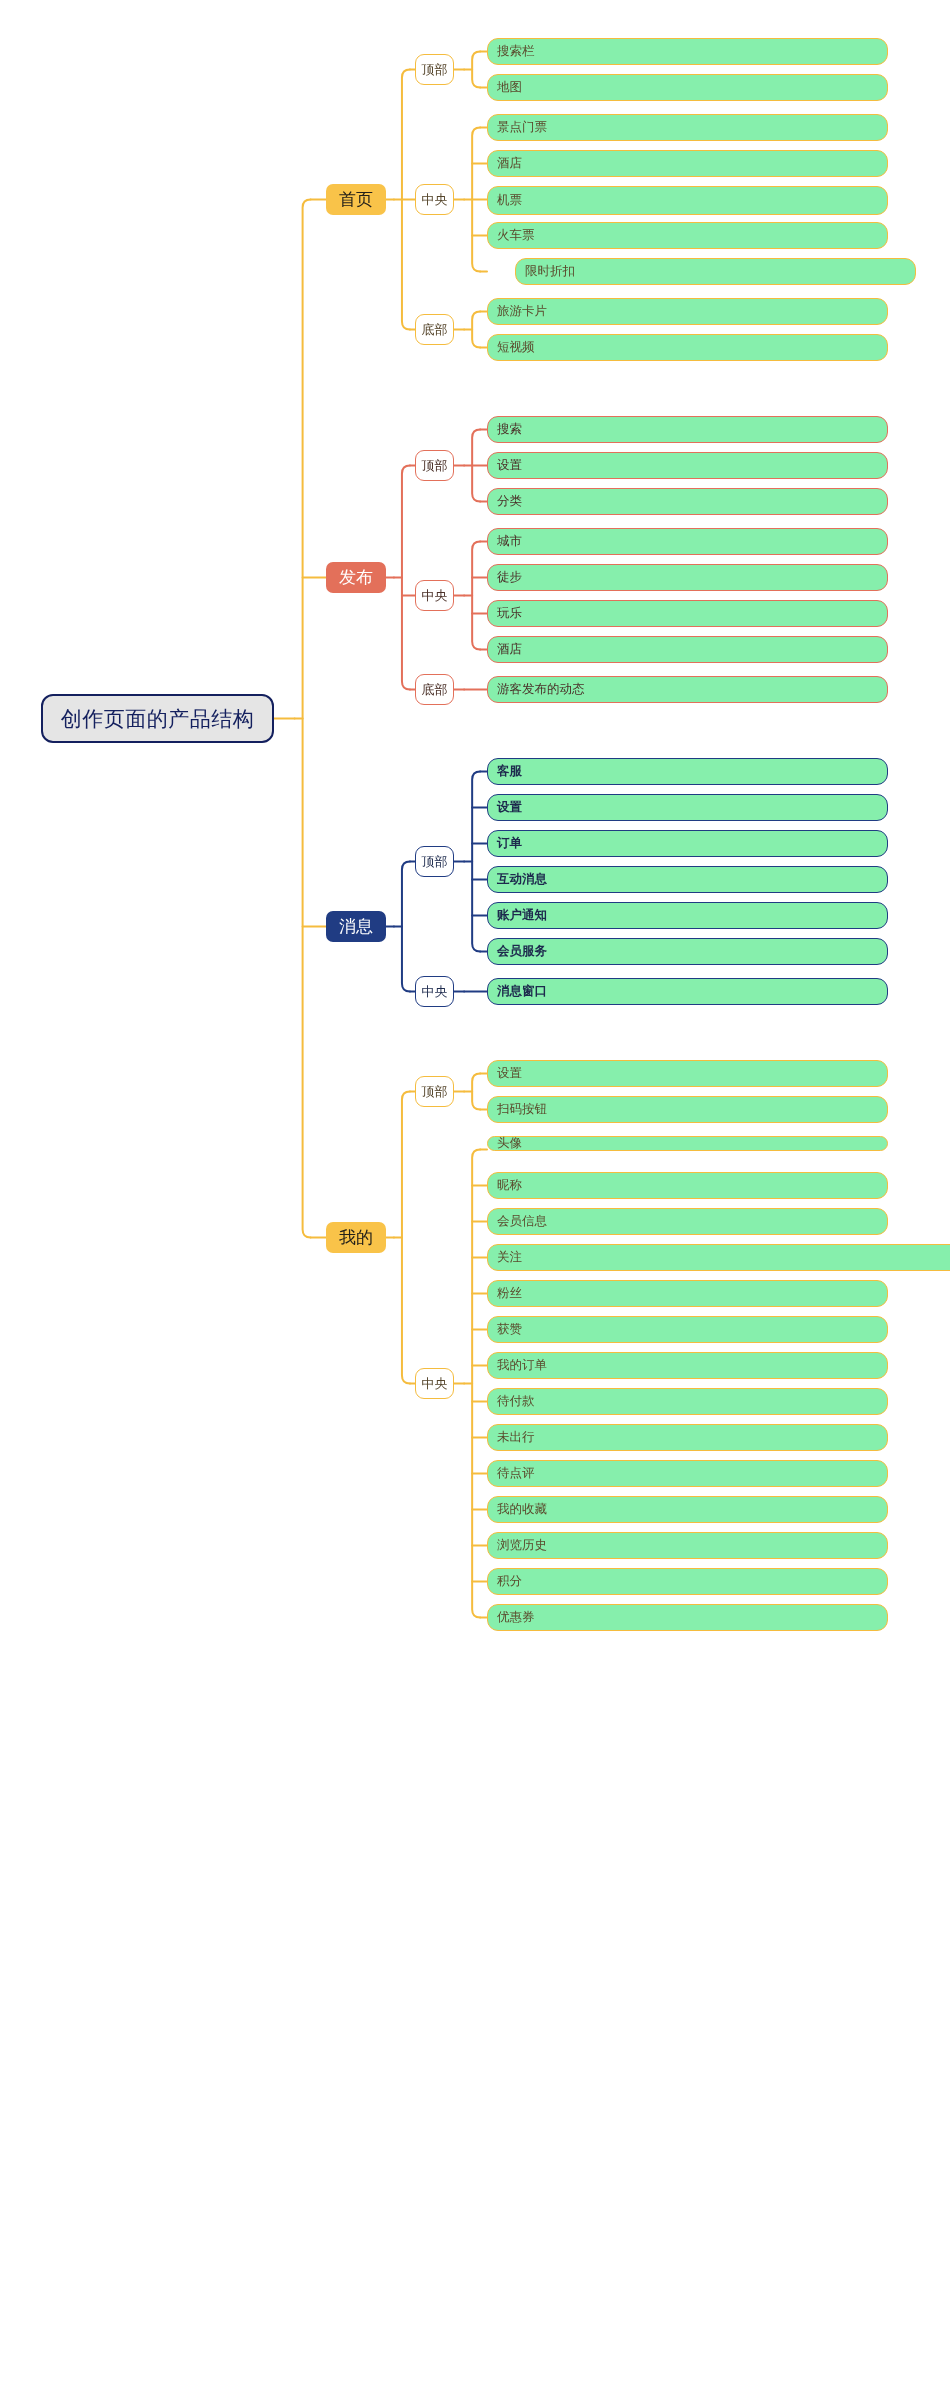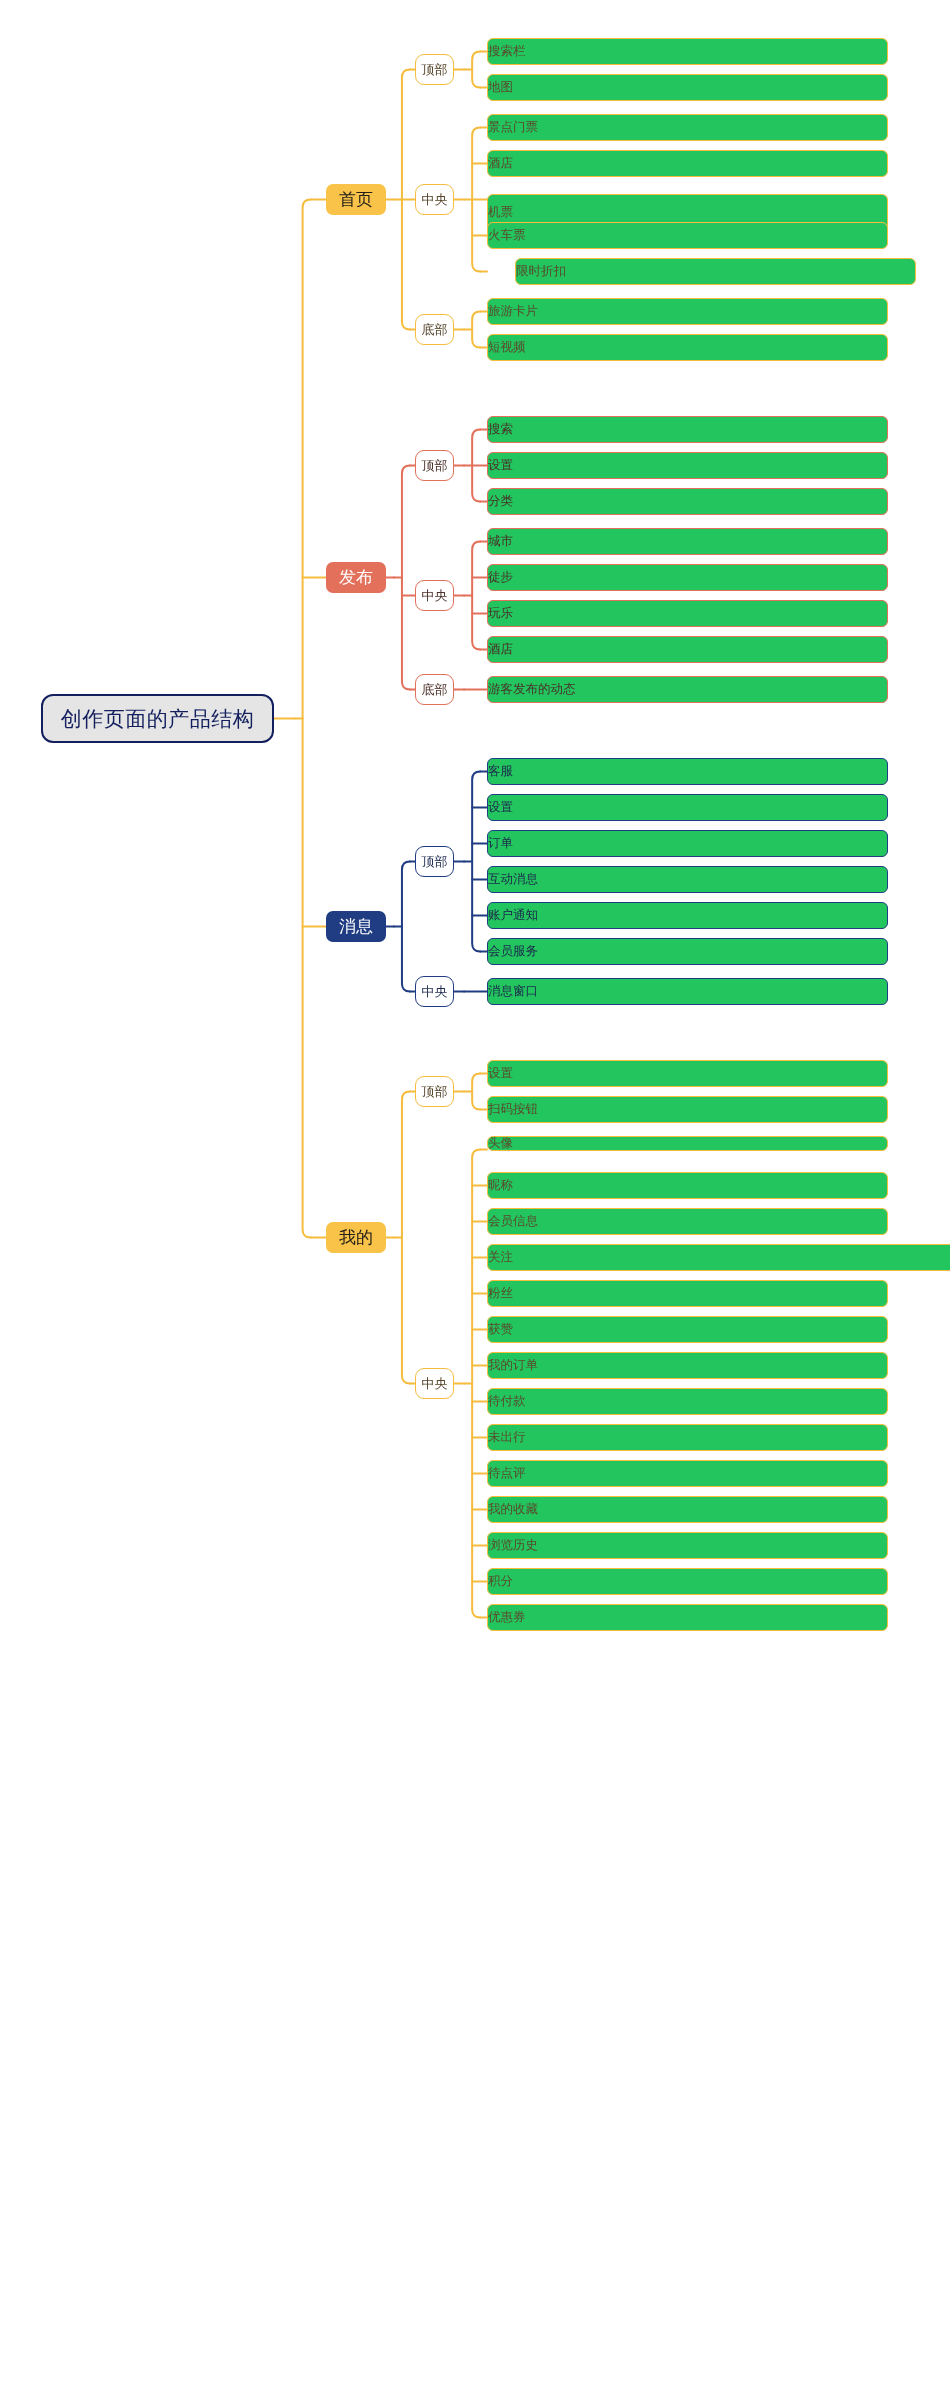--- a/index.html
+++ b/index.html
@@ -64,30 +64,31 @@
     justify-content: center;
     border-width: 1.7px;
     border-style: solid;
   }
   .node.group.c-amber { border-color: #f5bc3e; color: #54442a; }
   .node.group.c-coral { border-color: #e3705a; color: #4a3028; }
   .node.group.c-navy  { border-color: #203c83; color: #1d2a4d; }
 
   
   .node.leaf {
-    border-radius: 6px;
-    background: #22c55e;
+    border-radius: 11px;
+    background: #86efac;
     font-size: 12.5px;
     justify-content: flex-start;
+    padding-left: 9px;
     border-width: 1.7px;
     border-style: solid;
   }
   .node.leaf.c-amber { border-color: #f5bc3e; color: #5a4a2c; }
   .node.leaf.c-coral { border-color: #e3705a; color: #4a3028; }
-  .node.leaf.c-navy  { border-color: #203c83; color: #1d2a4d; }
+  .node.leaf.c-navy  { border-color: #203c83; color: #1d2a4d; font-weight: bold; }
 
   
   #watermark {
     position: absolute;
     left: 0;
     right: 0;
     top: 2338px;
     text-align: center;
     font-size: 13.5px;
     color: #d3d3d6;
@@ -218,21 +219,21 @@
       </div>
       <div class="node group c-amber" style="left: 415px; top: 184px; width: 39px; height: 31px;">
         <span>中央</span>
       </div>
       <div class="node leaf c-amber" style="left: 487px; top: 114px; width: 401px; height: 27px;">
         <span>景点门票</span>
       </div>
       <div class="node leaf c-amber" style="left: 487px; top: 150px; width: 401px; height: 27px;">
         <span>酒店</span>
       </div>
-      <div class="node leaf c-amber" style="left: 487px; top: 194px; width: 401px; height: 36px;">
+      <div class="node leaf c-amber" style="left: 487px; top: 186px; width: 401px; height: 29px;">
         <span>机票</span>
       </div>
       <div class="node leaf c-amber" style="left: 487px; top: 222px; width: 401px; height: 27px;">
         <span>火车票</span>
       </div>
       <div class="node leaf c-amber" style="left: 515px; top: 258px; width: 401px; height: 27px;">
         <span>限时折扣</span>
       </div>
       <div class="node group c-amber" style="left: 415px; top: 314px; width: 39px; height: 31px;">
         <span>底部</span>

